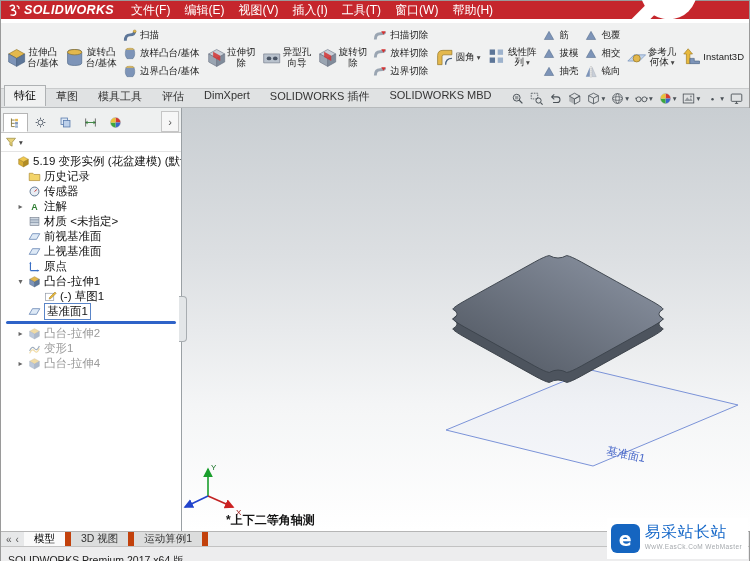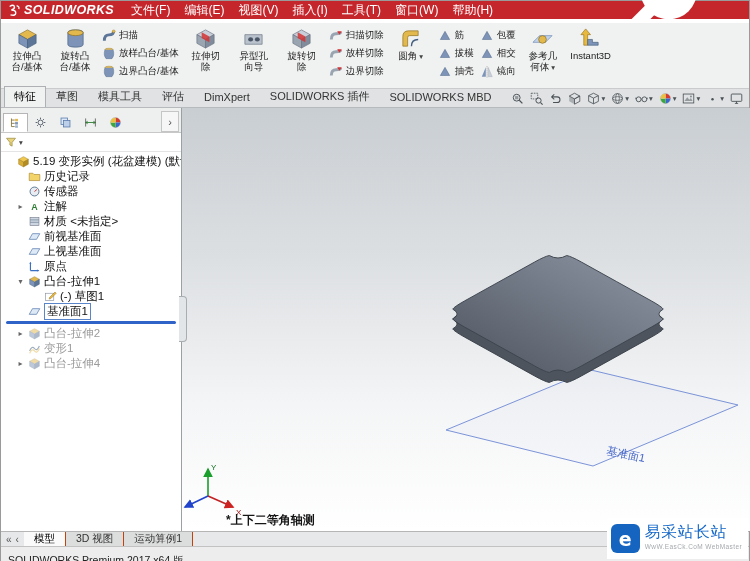--- a/index.html
+++ b/index.html
@@ -8,21 +8,21 @@
   .svgicon{display:block}
   
   .titlebar{position:absolute;left:0;top:0;right:0;height:18px;background:#c5262c;display:flex;align-items:center;color:#fff;padding:0 6px;box-sizing:border-box}
   .logo{display:flex;align-items:center;gap:3px;margin-right:10px}
   .logo-text{font-weight:bold;font-style:italic;font-size:12.5px;letter-spacing:.4px}
   .menubar{display:flex;align-items:center}
   .menu-item{padding:0 7px;font-size:12px;white-space:nowrap;cursor:default}
   .doc-title{margin-left:6px;font-size:11.5px;white-space:nowrap;overflow:hidden;max-width:78px}
   
   .ribbon{position:absolute;left:0;top:22px;right:0;height:66px;background:#f0f1f1;border-bottom:1px solid #c9cbcc;display:flex;align-items:stretch;padding:2px 2px 0;box-sizing:border-box;overflow:hidden}
-  .rb-big{display:flex;flex-direction:column;align-items:center;padding:2px 3px 0;min-width:42px;text-align:center;font-size:9.5px;line-height:10.5px;color:#222}
+  .rb-big{display:flex;flex-direction:row;align-items:center;padding:2px 3px 0;min-width:42px;text-align:center;font-size:9.5px;line-height:10.5px;color:#222}
   .rb-big .svgicon{width:23px;height:23px;margin-bottom:1px}
   .rb-lines div{white-space:nowrap}
   .rb-stack{display:flex;flex-direction:column;justify-content:flex-start;padding:3px 3px;gap:3px}
   .rb-small{display:flex;align-items:center;gap:3px;font-size:9.5px;color:#222;height:15px;white-space:nowrap}
   .rb-small .svgicon{width:14px;height:14px}
   .caret{font-size:7.5px;color:#444}
   
   .tabrow{position:absolute;left:0;top:88px;right:0;height:19px;background:#e0e2e3;border-bottom:1px solid #b7babc;display:flex;align-items:flex-end;padding-left:3px;box-sizing:border-box}
   .cmd-tab{padding:2px 9px 3px;font-size:11px;color:#333;border:1px solid transparent;border-bottom:none;white-space:nowrap}
   .cmd-tab.active{background:#f0f1f1;border-color:#aeb1b3;margin-top:-1px;color:#000}
@@ -49,21 +49,21 @@
   .treeicon{width:13px;height:13px;flex:0 0 auto}
   .lbl{overflow:hidden;text-overflow:clip}
   .focus-box{border:1px solid #5a85c8;padding:0 2px}
   .rollback{height:3px;background:#2f63c8;margin:2px 5px;border-radius:2px}
   .viewport{flex:1;position:relative;background:linear-gradient(180deg,#c9ced2 0%,#dcdfe2 35%,#f4f5f6 70%,#ffffff 100%)}
   .scene{position:absolute;left:0;top:0;width:100%;height:100%}
   .splitter{position:absolute;left:178px;top:188px;width:7px;height:44px;background:#e3e6e8;border:1px solid #a8adb1;border-left:none;border-radius:0 4px 4px 0;z-index:5}
   
   .bottom-tabs{position:absolute;left:0;right:0;top:530px;height:15px;background:#e7e8e9;border-top:1px solid #b5b5b5;display:flex;align-items:stretch;font-size:10.5px;box-sizing:border-box}
   .bt-arrows{display:flex;align-items:center;padding:0 5px;gap:4px;color:#555;font-size:10px}
-  .bt-tab{padding:0 10px;display:flex;align-items:center;border-right:1px solid #c2410c;background:#dcdddd;color:#333;white-space:nowrap}
+  .bt-tab{padding:0 10px;display:flex;align-items:center;border-right:6px solid #c2410c;background:#dcdddd;color:#333;white-space:nowrap}
   .bt-tab.active{background:#fafafa;color:#000}
   .statusbar{position:absolute;left:0;right:0;top:545px;height:28px;background:#ededee;border-top:1px solid #c2c2c2;font-size:10.5px;color:#222;display:flex;align-items:center;padding:0 7px;box-sizing:border-box}
   
   .watermark{position:absolute;right:1px;bottom:1px;height:37px;display:flex;align-items:center;gap:5px;background:#fff;padding:2px 6px 2px 4px;z-index:50}
   .wm-logo{width:29px;height:29px;border-radius:6px;background:#1565c0;color:#fff;display:flex;align-items:center;justify-content:center;font-weight:bold;font-size:19px;font-family:"DejaVu Sans",sans-serif}
   .wm-texts{display:flex;flex-direction:column;line-height:15px}
   .wm-title{font-size:15.5px;font-weight:normal;color:#1467c8;letter-spacing:1px}
   .wm-sub{font-size:6.5px;color:#a5a9ad;letter-spacing:.4px}
 </style>
 </head>
@@ -402,20 +402,29 @@
         </div>
       </div>
       <div class="rb-big">
         <svg class="svgicon">
           <use href="#sym-fillet" xlink:href="#sym-fillet"></use>
         </svg>
         <div class="rb-lines">
           <div>圆角<span class="caret"> ▾</span></div>
         </div>
       </div>
+      <div class="rb-big">
+        <svg class="svgicon">
+          <use href="#sym-pattern" xlink:href="#sym-pattern"></use>
+        </svg>
+        <div class="rb-lines">
+          <div>线性阵</div>
+          <div>列<span class="caret"> ▾</span></div>
+        </div>
+      </div>
       <div class="rb-stack">
         <div class="rb-small">
           <svg class="svgicon">
             <use href="#sym-smallblue" xlink:href="#sym-smallblue"></use>
           </svg>
           <span>筋</span>
         </div>
         <div class="rb-small">
           <svg class="svgicon">
             <use href="#sym-smallblue" xlink:href="#sym-smallblue"></use>
@@ -462,21 +471,21 @@
         <svg class="svgicon">
           <use href="#sym-i3d" xlink:href="#sym-i3d"></use>
         </svg>
         <div class="rb-lines">
           <div>Instant3D</div>
         </div>
       </div>
     </div>
 
   <div class="tabrow">
-    <div style="display:flex;align-items:center">
+    <div style="display:flex;align-items:flex-start">
         <div class="cmd-tab active">特征</div>
         <div class="cmd-tab">草图</div>
         <div class="cmd-tab">模具工具</div>
         <div class="cmd-tab">评估</div>
         <div class="cmd-tab">DimXpert</div>
         <div class="cmd-tab">SOLIDWORKS 插件</div>
         <div class="cmd-tab">SOLIDWORKS MBD</div>
       </div>
     <div class="hud">
         <div class="hud-btn">

